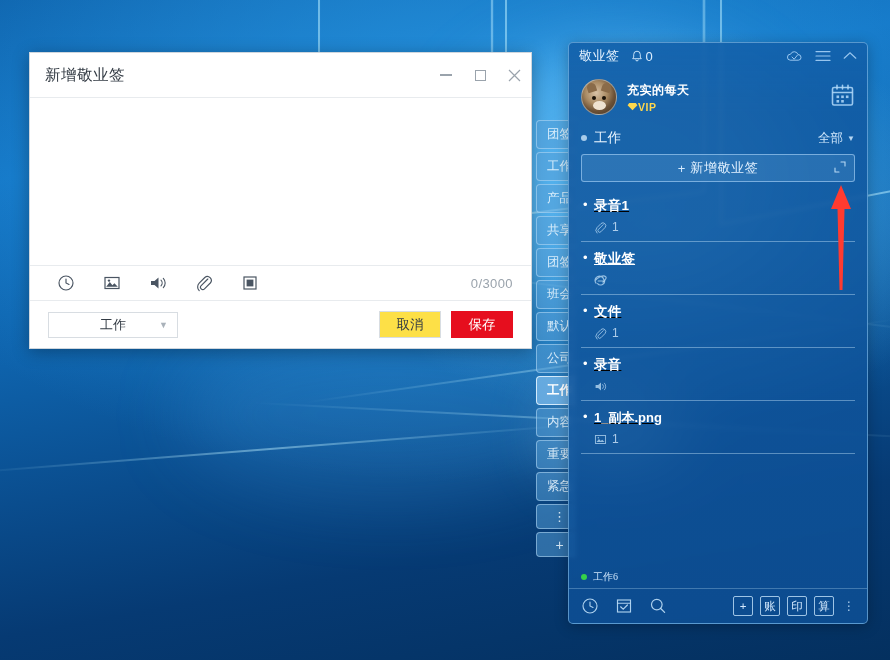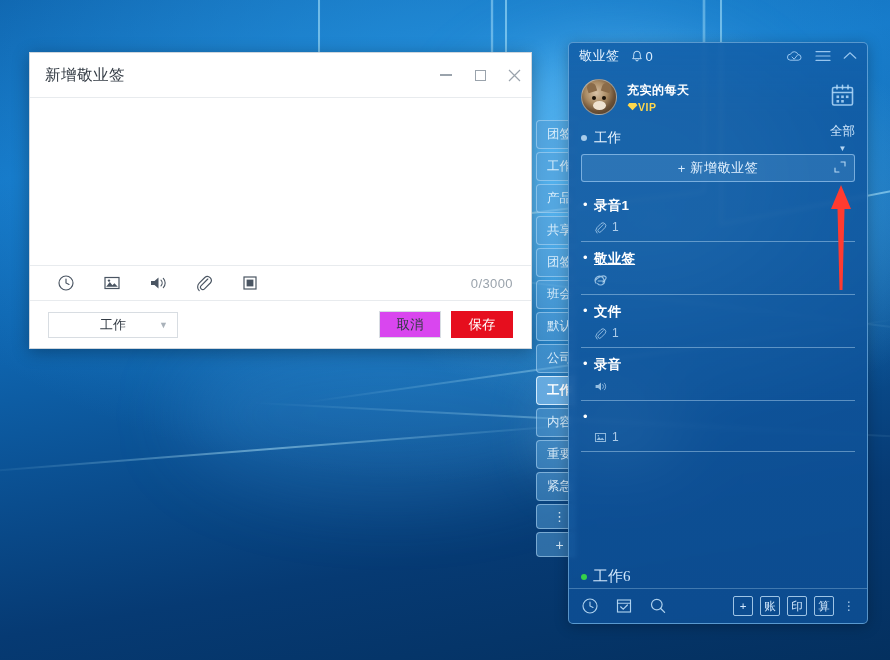--- a/index.html
+++ b/index.html
@@ -59,21 +59,21 @@
   }
   #cat-select{
     width:130px; height:26px; border:1px solid #d8dde2; background:#fff;
     display:flex; align-items:center; justify-content:center; position:relative;
     font-size:13px; color:#333b44; cursor:pointer;
   }
   #cat-select .chev{ position:absolute; right:9px; color:#aab2ba; font-size:9px; }
   .foot-sp{ flex:1; }
   .btn{ height:27px; min-width:62px; font-size:13.5px; display:flex; align-items:center;
         justify-content:center; cursor:pointer; }
-  #btn-cancel{ border:1px solid #d8dde2; background:#d946ef; color:#333b44; }
+  #btn-cancel{ border:1px solid #d8dde2; background:#fde047; color:#333b44; }
   #btn-save{ background:#e60e1e; color:#fff; border:1px solid #e60e1e; }
 
   
   #tabstrip{
     position:absolute; left:536px; top:120px; width:40px;
     display:flex; flex-direction:column; gap:3px; z-index:6;
   }
   .tabitem{
     width:40px; height:29px; position:relative;
     background:rgba(86,160,215,.52);
@@ -132,21 +132,21 @@
   #uname{ font-size:12px; color:#ffffff; font-weight:bold; letter-spacing:.5px; }
   #vipline{ display:flex; align-items:center; }
   #vip-text{ font-size:10.5px; color:#ffd84d; font-weight:bold; letter-spacing:.6px; }
   #cal-btn{ margin-left:auto; color:rgba(180,218,250,.85); cursor:pointer; }
 
   #jyq-catrow{
     height:26px; display:flex; align-items:center; padding:0 12px; flex:0 0 auto;
   }
   #cat-dot{ width:6px;height:6px;border-radius:50%;background:rgba(205,230,250,.8); margin-right:7px;}
   #cat-name{ font-size:13.5px; color:#eaf5ff; }
-  #filter-wrap{ margin-left:auto; display:flex; align-items:center; gap:4px; cursor:pointer;flex-direction:column;}
+  #filter-wrap{ margin-left:auto; display:flex; align-items:center; gap:4px; cursor:pointer;}
   #filter-text{ font-size:12.5px; color:#cfe6fb; }
   #filter-wrap .chev{ color:#b6d6f2; font-size:8px; }
 
   #addbtn{
     margin:3px 12px 0 12px; height:28px; flex:0 0 auto;
     border:1px solid rgba(175,215,250,.6); border-radius:3px;
     background:rgba(120,180,230,.20);
     display:flex; align-items:center; justify-content:center; position:relative;
     cursor:pointer;
   }
@@ -154,34 +154,34 @@
   #add-plus{ font-size:13px; color:#d5eaff; margin-right:5px; }
   #expand-ico{ position:absolute; right:8px; top:50%; transform:translateY(-50%); }
 
   #notelist{ flex:1 1 auto; overflow:hidden; padding:0 0 0 0; margin-top:7px; }
   .note{
     margin:0 12px; padding:7px 2px 6px 2px;
     border-bottom:1px solid rgba(200,230,252,.42);
   }
   .note-row{ display:flex; align-items:flex-start; }
   .note-bullet{ color:#ffffff; font-size:13px; line-height:17px; width:11px; flex:0 0 auto; }
-  .note-txt{ flex:1; }
+  .note-txt{ flex:1;text-decoration:underline; }
   .note-title{ font-size:13.5px; color:#ffffff; font-weight:bold; line-height:19px; letter-spacing:.2px;}
   .note-title.link{ text-decoration:underline; }
   .note-sub{ font-size:13px; color:#ffffff; font-weight:bold; line-height:19px; word-break:break-all;}
   .note-meta{ display:flex; align-items:center; gap:5px; margin:4px 0 0 11px; height:16px;}
   .meta-count{ font-size:12px; color:rgba(215,235,252,.78); }
   .metaicon{ color:rgba(200,228,250,.72); display:flex; align-items:center; }
 
   #jyq-status{
     height:24px; display:flex; align-items:center; padding:0 12px; flex:0 0 auto;
     border-bottom:1px solid rgba(190,225,250,.30);
   }
   #st-dot{ width:6px;height:6px;border-radius:50%;background:#35d24a; margin-right:6px;}
-  #st-text{ font-size:15px; color:#cfe6fb;font-family:Liberation Serif, serif; }
+  #st-text{ font-size:10px; color:#cfe6fb;font-family:Liberation Serif, serif; }
 
   #jyq-foot{
     height:34px; display:flex; align-items:center; padding:0 12px; flex:0 0 auto;
   }
   .ficon{ color:rgba(195,226,250,.88); margin-right:16px; cursor:pointer; display:flex; }
   .fbox{
     width:20px;height:20px;border:1px solid rgba(195,226,250,.80); border-radius:2px;
     display:flex;align-items:center;justify-content:center;
     font-size:11.5px;color:#d6ebff; margin-left:7px; cursor:pointer;
   }
@@ -470,20 +470,21 @@
             </svg>
         </span>
         <span class="meta-count"></span>
       </div>
     </div>
 
     <div class="note">
       <div class="note-row">
         <div class="note-bullet">•</div>
         <div class="note-txt">
+          <div class="note-sub">1_副本.png</div>
         </div>
       </div>
       <div class="note-meta">
         <span class="metaicon">
           <svg width="13" height="13" viewBox="0 0 18 18">
               <rect x="2" y="3.5" width="14" height="11" stroke="currentColor" stroke-width="1.3" fill="none"></rect>
               <path d="M3.4 12.6 L6.9 8.2 L9.4 11.2 L11.3 9.4 L14.6 12.6 Z" fill="currentColor"></path>
               <circle cx="6" cy="6.6" r="1.1" fill="currentColor"></circle>
             </svg>
         </span>

